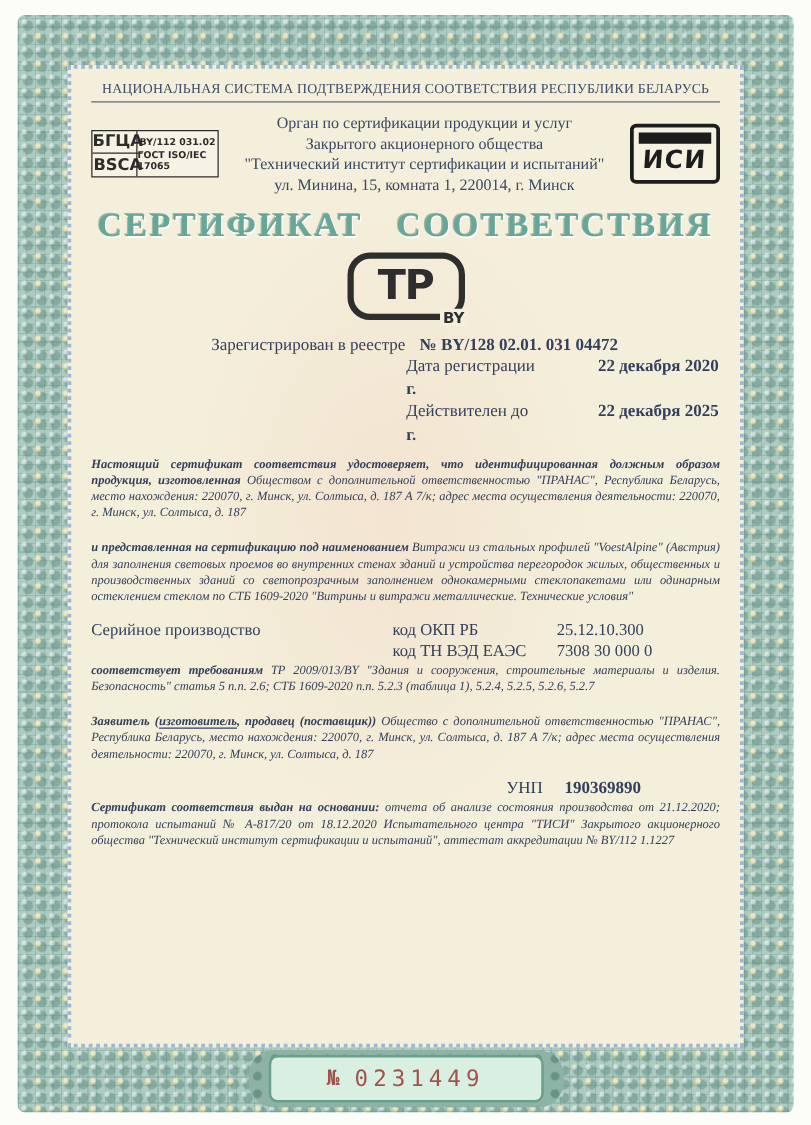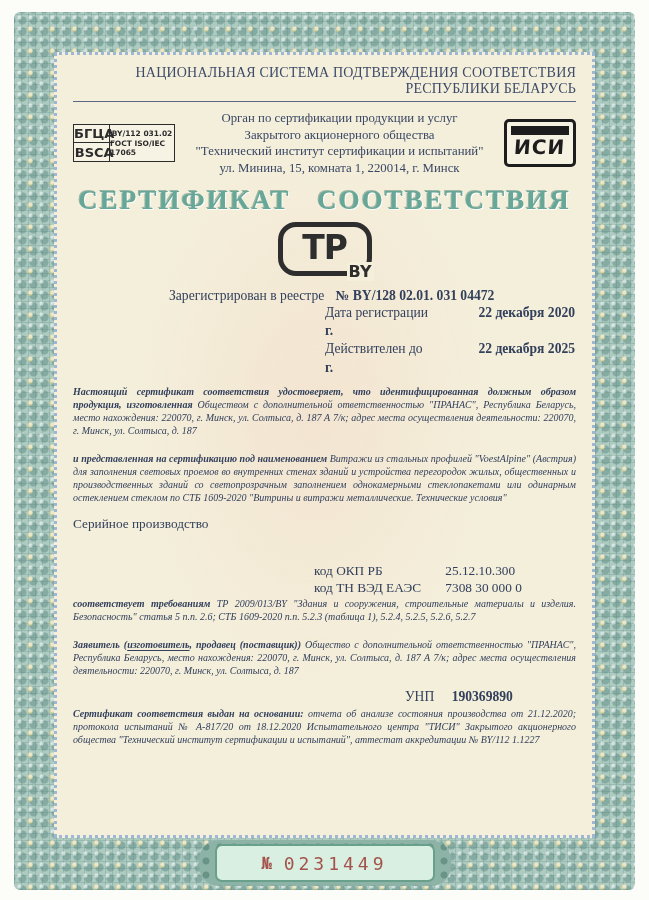--- a/index.html
+++ b/index.html
@@ -30,21 +30,21 @@
     background:
       radial-gradient(ellipse at 48% 46%, rgba(238,190,170,0.22) 0%, rgba(238,190,170,0) 46%),
       #f4efdb;
     border:3px dotted #9fb6d4;
     padding:6px 16px 4px 16px;
     display:flex;flex-direction:column;
     overflow:hidden;
   }
   
   .hdr{
-    text-align:right;font-size:14px;letter-spacing:0.2px;color:#3d4b68;
+    text-align:center;font-size:11px;letter-spacing:0.2px;color:#3d4b68;
     padding:4px 0 4px;border-bottom:1.5px solid #5a6983;
   }
   .org-row{display:flex;align-items:center;margin-top:8px;}
   .accr-box{
     width:102px;height:38px;border:1.5px solid #2c2c2c;box-sizing:border-box;
     display:grid;grid-template-columns:36px 1fr;flex:none;background:rgba(255,255,255,0.25);
   }
   .accr-left{display:grid;grid-template-rows:1fr 1fr;border-right:1.5px solid #2c2c2c;}
   .accr-cell{display:flex;align-items:center;justify-content:center;font-family:"DejaVu Sans",sans-serif;font-size:13px;font-weight:bold;color:#2c2c2c;}
   .accr-cell.top{border-bottom:1.5px solid #2c2c2c;}
@@ -64,33 +64,33 @@
   }
   
   .tr-wrap{display:flex;justify-content:center;margin:6px 0 2px;}
   .tr-mark{
     position:relative;width:84px;height:44px;border:5px solid #2e2e2e;border-radius:18px;
     display:flex;align-items:center;justify-content:center;text-align:center;
   }
   .tr-main{font-family:"DejaVu Sans",sans-serif;font-weight:bold;font-size:33px;line-height:1;color:#2e2e2e;letter-spacing:-1px;margin-top:-3px;}
   .tr-sub{
     position:absolute;right:-7px;bottom:-10px;background:#f4efdb;padding:0 2px;
-    font-family:"DejaVu Sans",sans-serif;font-weight:bold;font-size:16px;color:#2e2e2e;
+    font-family:"DejaVu Sans",sans-serif;font-weight:bold;font-size:12px;color:#2e2e2e;
   }
   
   .reg-line{margin:10px 0 0 96px;font-size:13.6px;}
   .reg-line b{margin-left:8px;}
   .reg-grid{margin-left:252px;font-size:13.6px;line-height:1.35;}
   .reg-grid .lbl{display:inline-block;width:150px;}
   
   .para{font-size:10px;line-height:1.3;text-align:justify;margin-top:5px;font-style:italic;}
   .para.first{margin-top:8px;}
   .codes{display:flex;margin-top:1px;font-size:13.3px;line-height:1.3;}
   .codes-left{flex:1;}
-  .codes-right{width:262px;flex:none;margin-top:47px;}
+  .codes-right{width:262px;flex:none;}
   .codes-right .cl{display:inline-block;width:128px;}
   .unp{margin:2px 0 0 332px;font-size:13.6px;}
   .unp b{margin-left:14px;}
   u{text-underline-offset:2px;margin-top:44px;}
   
   .plate-wrap{
     position:absolute;left:50%;bottom:4px;transform:translateX(-50%);
     width:252px;height:46px;display:flex;align-items:center;justify-content:center;
     background:
       radial-gradient(circle, rgba(74,120,108,0.55) 3px, transparent 4px),

